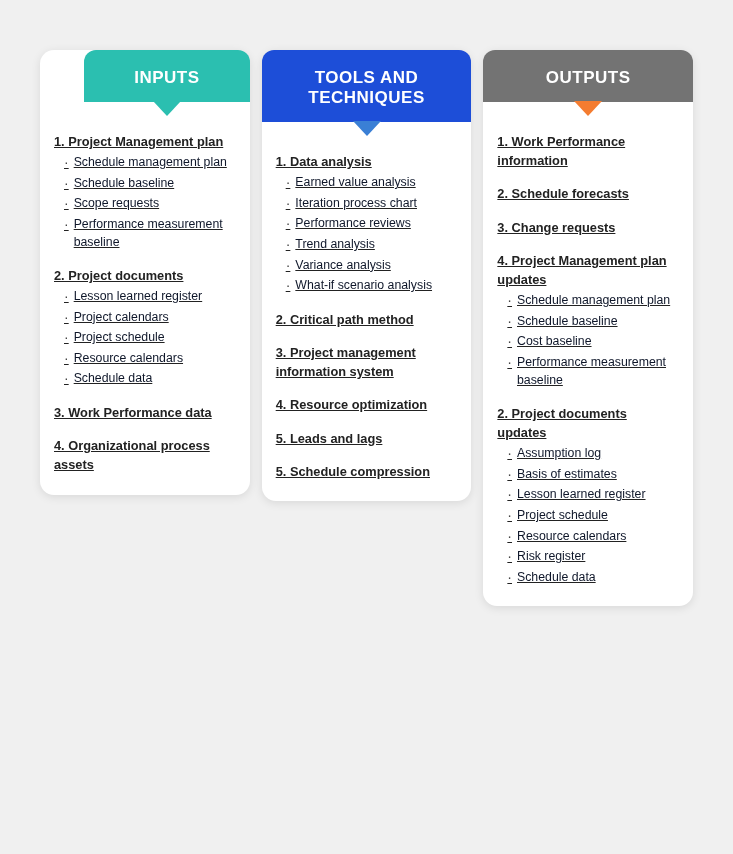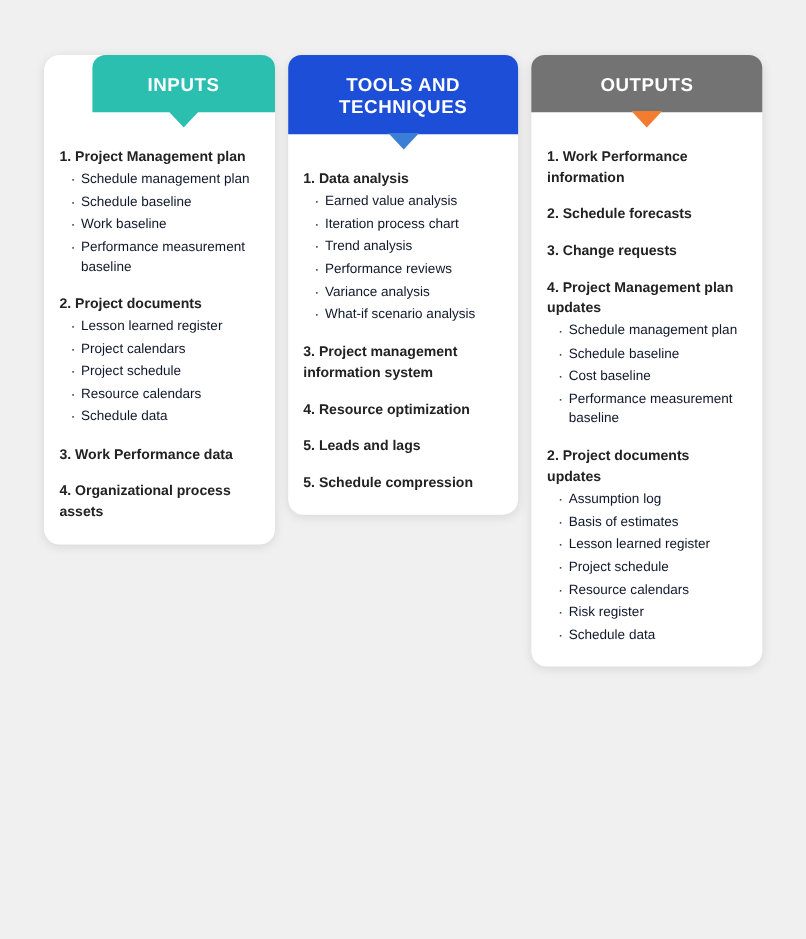--- a/index.html
+++ b/index.html
@@ -61,20 +61,21 @@
     }
     .column-header.inputs::after { border-top: 15px solid #2bbfb0; }
     .column-header.tools::after { border-top: 15px solid #3a7fd5; }
     .column-header.outputs::after { border-top: 15px solid #f47c30; }
 
     .column-body {
       padding: 24px 20px 18px 14px;
       font-size: 12.5px;
       color: #222;
       line-height: 1.5;
+      text-decoration: underline;
     }
     .main-item {
       font-weight: 700;
       margin-top: 14px;
       margin-bottom: 2px;
       font-size: 12.8px;
     }
     .main-item:first-child { margin-top: 6px; }
     .sub-list {
       padding-left: 10px;
@@ -101,21 +102,21 @@
 <body>
 
 <div class="container">
 <div class="column">
       <div class="column-header inputs" style="white-space: pre-line;">INPUTS</div>
       <div class="column-body">
         <div class="main-item">1. Project Management plan</div>
         <div class="sub-list">
           <div class="sub-item">Schedule management plan</div>
           <div class="sub-item">Schedule baseline</div>
-          <div class="sub-item">Work baseline</div>
+          <div class="sub-item">Scope requests</div>
           <div class="sub-item">Performance measurement baseline</div>
         </div>
         <div class="main-item">2. Project documents</div>
         <div class="sub-list">
           <div class="sub-item">Lesson learned register</div>
           <div class="sub-item">Project calendars</div>
           <div class="sub-item">Project schedule</div>
           <div class="sub-item">Resource calendars</div>
           <div class="sub-item">Schedule data</div>
         </div>
@@ -124,25 +125,26 @@
       </div>
     </div>
     <div class="column">
       <div class="column-header tools" style="white-space: pre-line;">TOOLS AND
 TECHNIQUES</div>
       <div class="column-body">
         <div class="main-item">1. Data analysis</div>
         <div class="sub-list">
           <div class="sub-item">Earned value analysis</div>
           <div class="sub-item">Iteration process chart</div>
+          <div class="sub-item">Performance reviews</div>
           <div class="sub-item">Trend analysis</div>
-          <div class="sub-item">Performance reviews</div>
           <div class="sub-item">Variance analysis</div>
           <div class="sub-item">What-if scenario analysis</div>
         </div>
+        <div class="main-item">2. Critical path method</div>
         <div class="main-item">3. Project management information system</div>
         <div class="main-item">4. Resource optimization</div>
         <div class="main-item">5. Leads and lags</div>
         <div class="main-item">5. Schedule compression</div>
       </div>
     </div>
     <div class="column">
       <div class="column-header outputs" style="white-space: pre-line;">OUTPUTS</div>
       <div class="column-body">
         <div class="main-item">1. Work Performance information</div>

